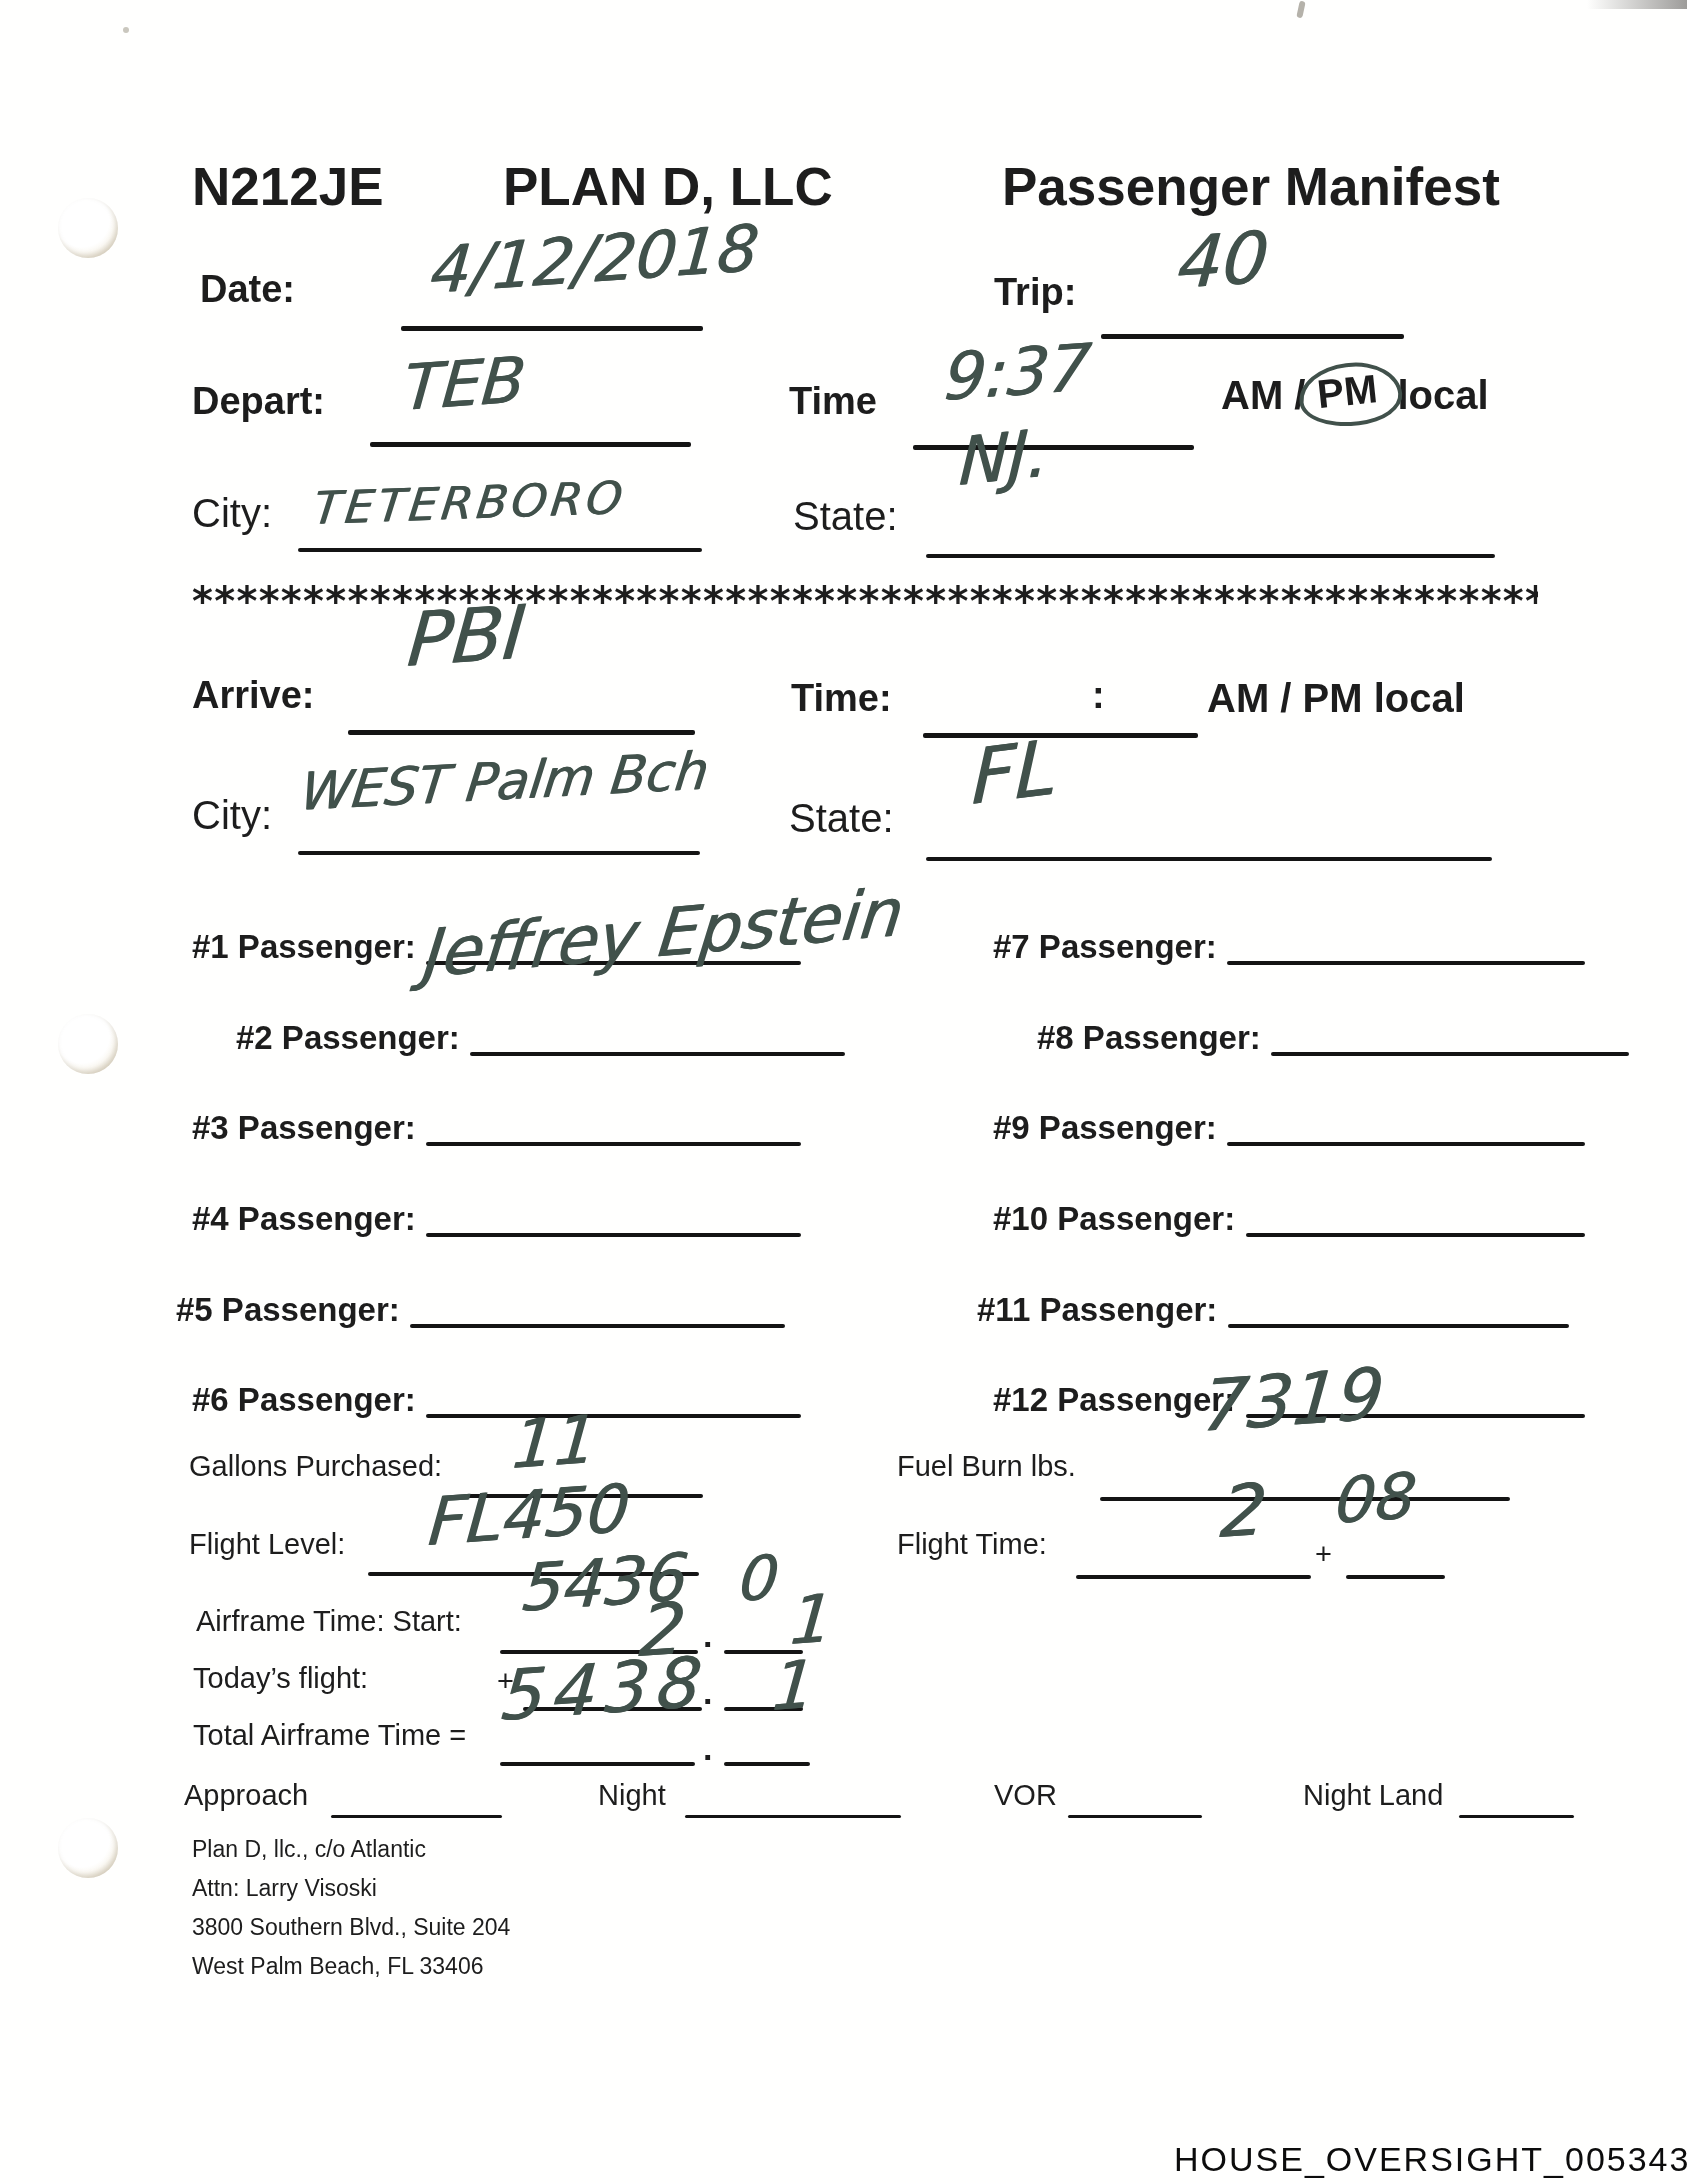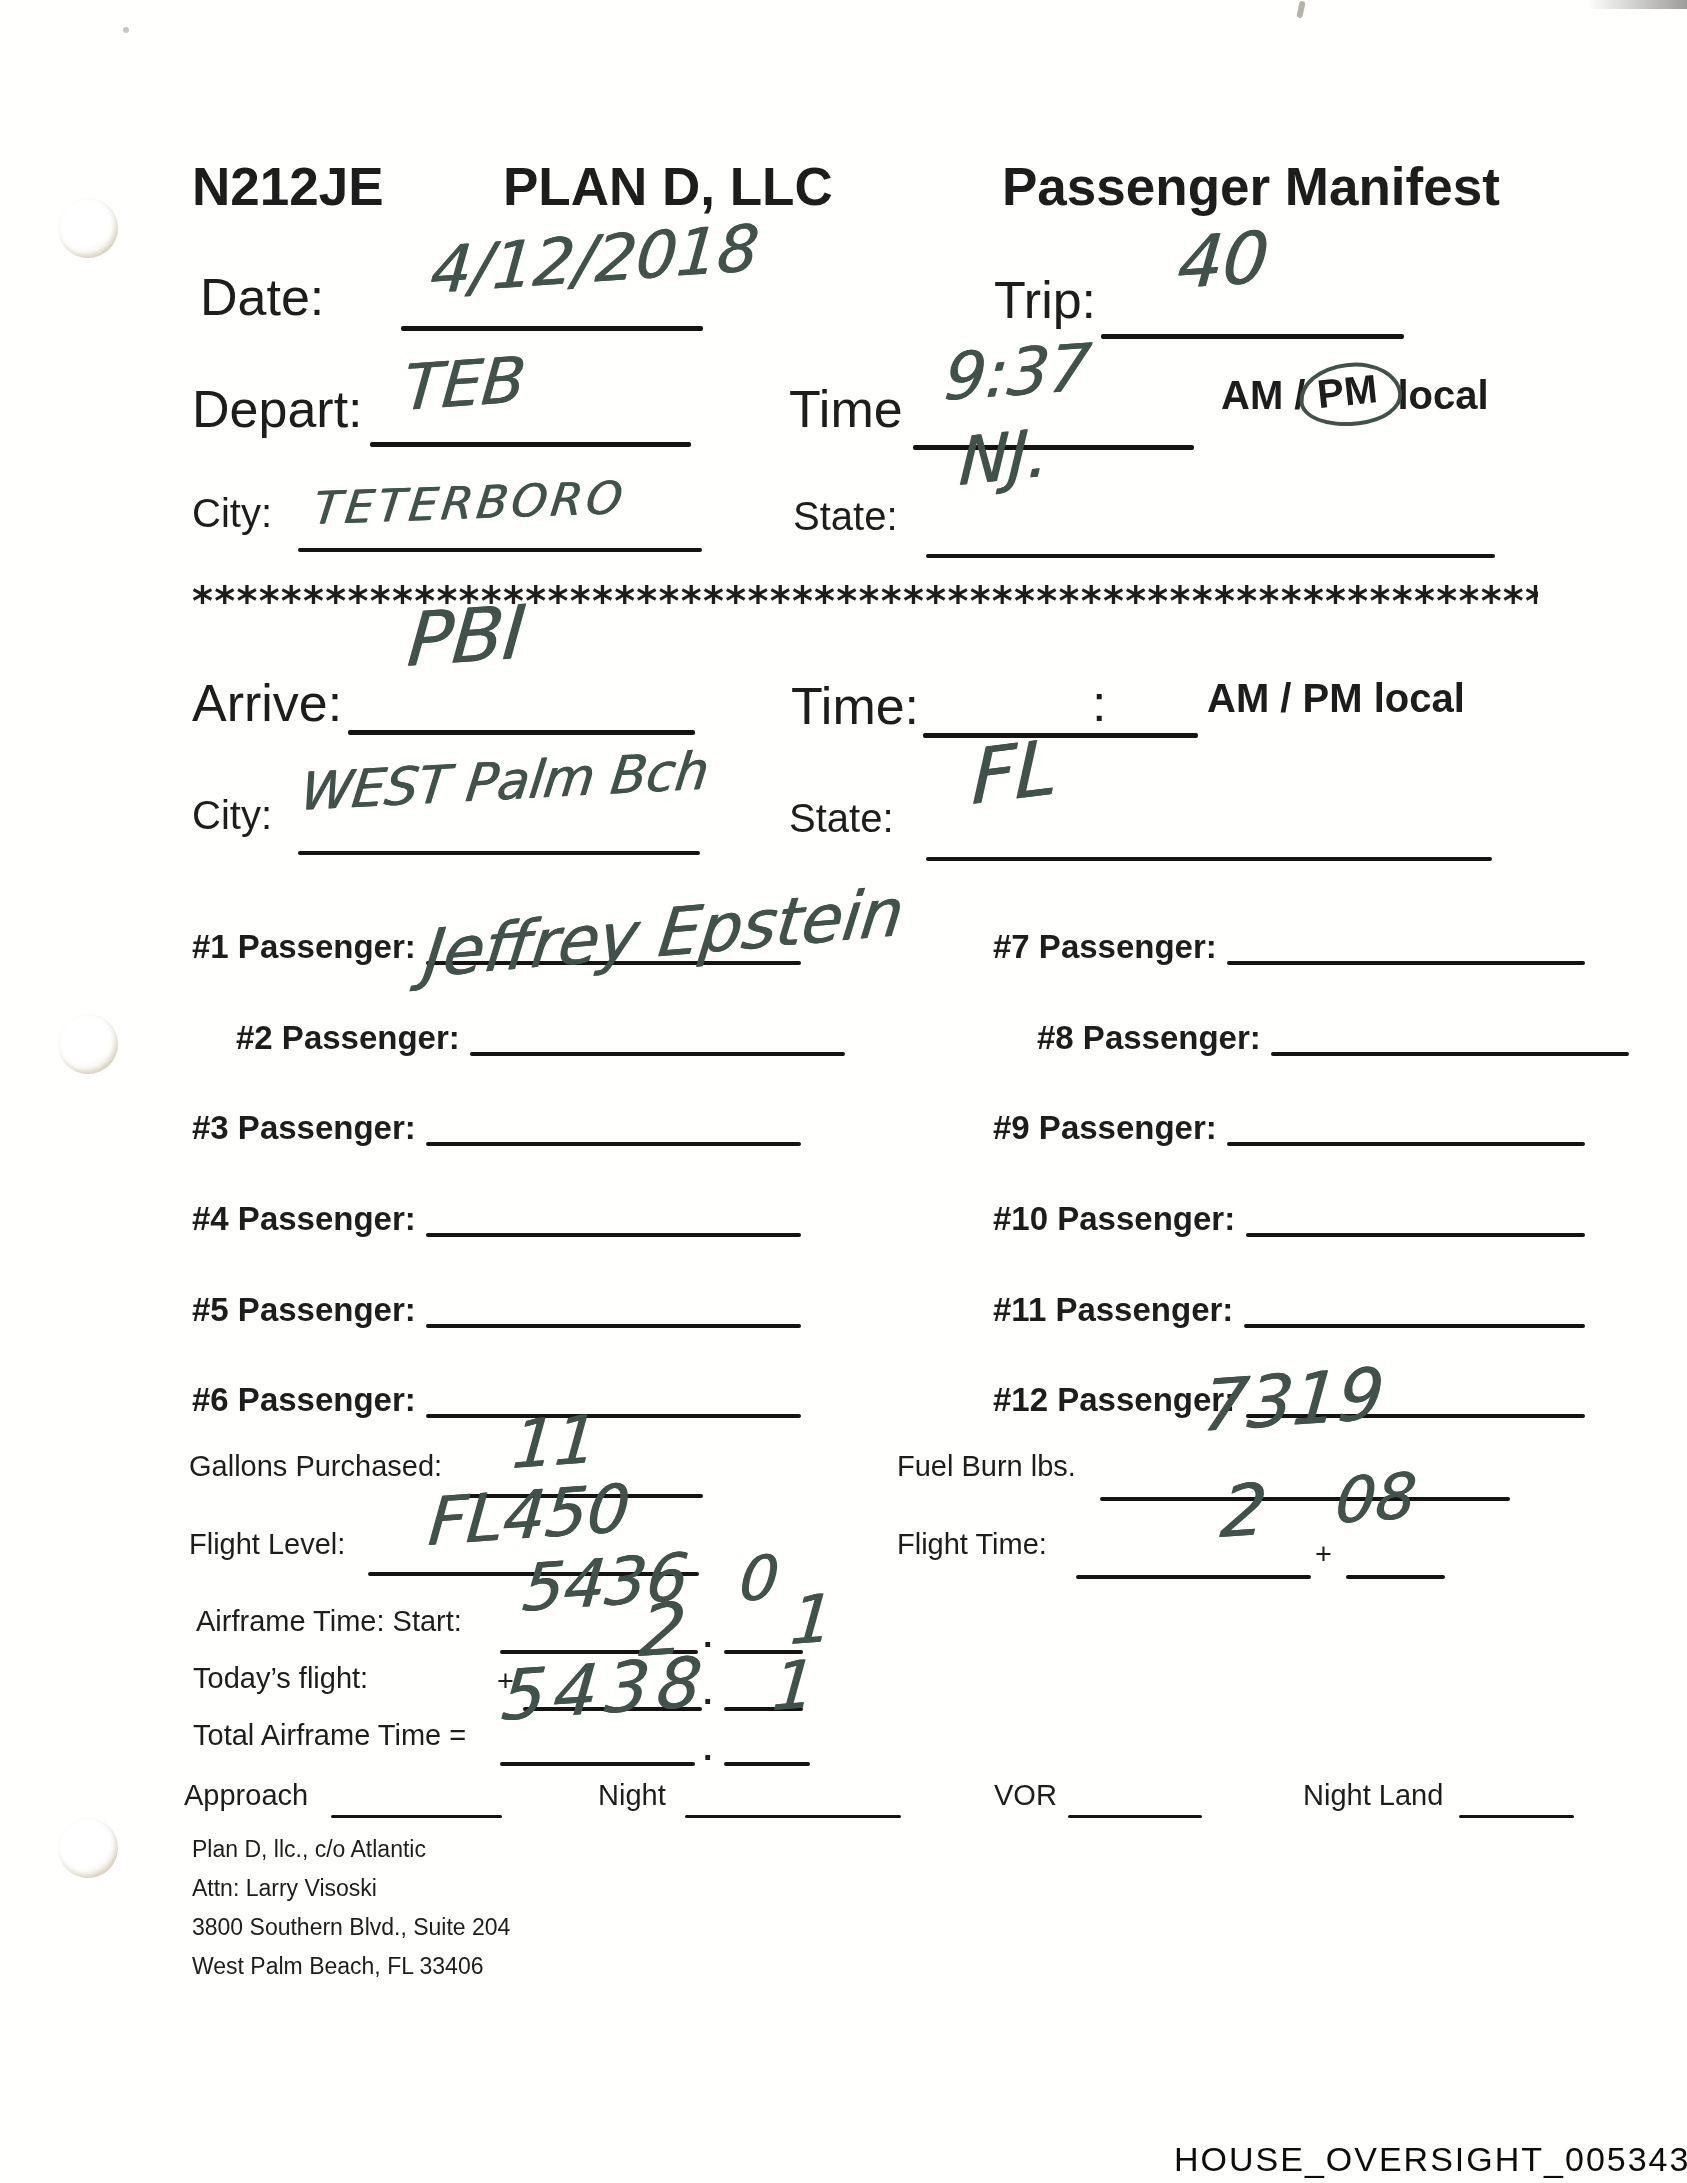--- a/index.html
+++ b/index.html
@@ -1,21 +1,21 @@
 <!DOCTYPE html>
 <html style="--ink: #41514b; --line: #141414; --text: #1d1d1d;font-size:10.6px"><head>
 <meta charset="utf-8">
 <style>
   :root{ --ink:#41514b; --line:#141414; --text:#1d1d1d; }
   html,body{margin:0;padding:0;background:#ffffff;}
   .page{position:relative;width:1687px;height:2183px;background:#fffffe;overflow:hidden;
         font-family:"Liberation Sans",sans-serif;color:var(--text);}
   .abs{position:absolute;line-height:1.05;white-space:nowrap;}
   .b80{font-size:53px;font-weight:700;}
-  .b58{font-size:52px;font-weight:400;}
+  .b58{font-size:38px;font-weight:700;}
   .b60{font-size:40px;font-weight:700;}
   .r54{font-size:40px;font-weight:400;}
   .r44{font-size:29px;font-weight:400;}
   .p50{font-size:33px;font-weight:700;}
   .ln{position:absolute;background:var(--line);height:4.6px;border-radius:2px;}
   .ln6{height:4px;} .ln5{height:3.3px;}
   .hw{position:absolute;font-family:"DejaVu Sans",sans-serif;font-style:italic;color:var(--ink);
       white-space:nowrap;transform:rotate(-4deg) skewX(-9deg);transform-origin:0 80%;
       text-shadow:1px 0 0 currentColor;line-height:1;}
   .stars{font-family:"DejaVu Sans",sans-serif;font-weight:700;font-size:40px;letter-spacing:1.3px;
@@ -130,21 +130,21 @@
   <div class="prow" style="left:192px;top:1175px;">
     <div class="pcol">
       <span class="plabel p50">#4 Passenger:</span>
       <span class="pline"></span>
     </div>
     <div class="pcol c2">
       <span class="plabel p50">#10 Passenger:</span>
       <span class="pline"></span>
     </div>
   </div>
-  <div class="prow" style="left:192px;top:1266px;gap:33px;">
+  <div class="prow" style="left:176px;top:1266px;gap:33px;">
     <div class="pcol">
       <span class="plabel p50">#5 Passenger:</span>
       <span class="pline"></span>
     </div>
     <div class="pcol c2">
       <span class="plabel p50">#11 Passenger:</span>
       <span class="pline"></span>
     </div>
   </div>
   <div class="prow" style="left:192px;top:1356px;gap:31px;">

